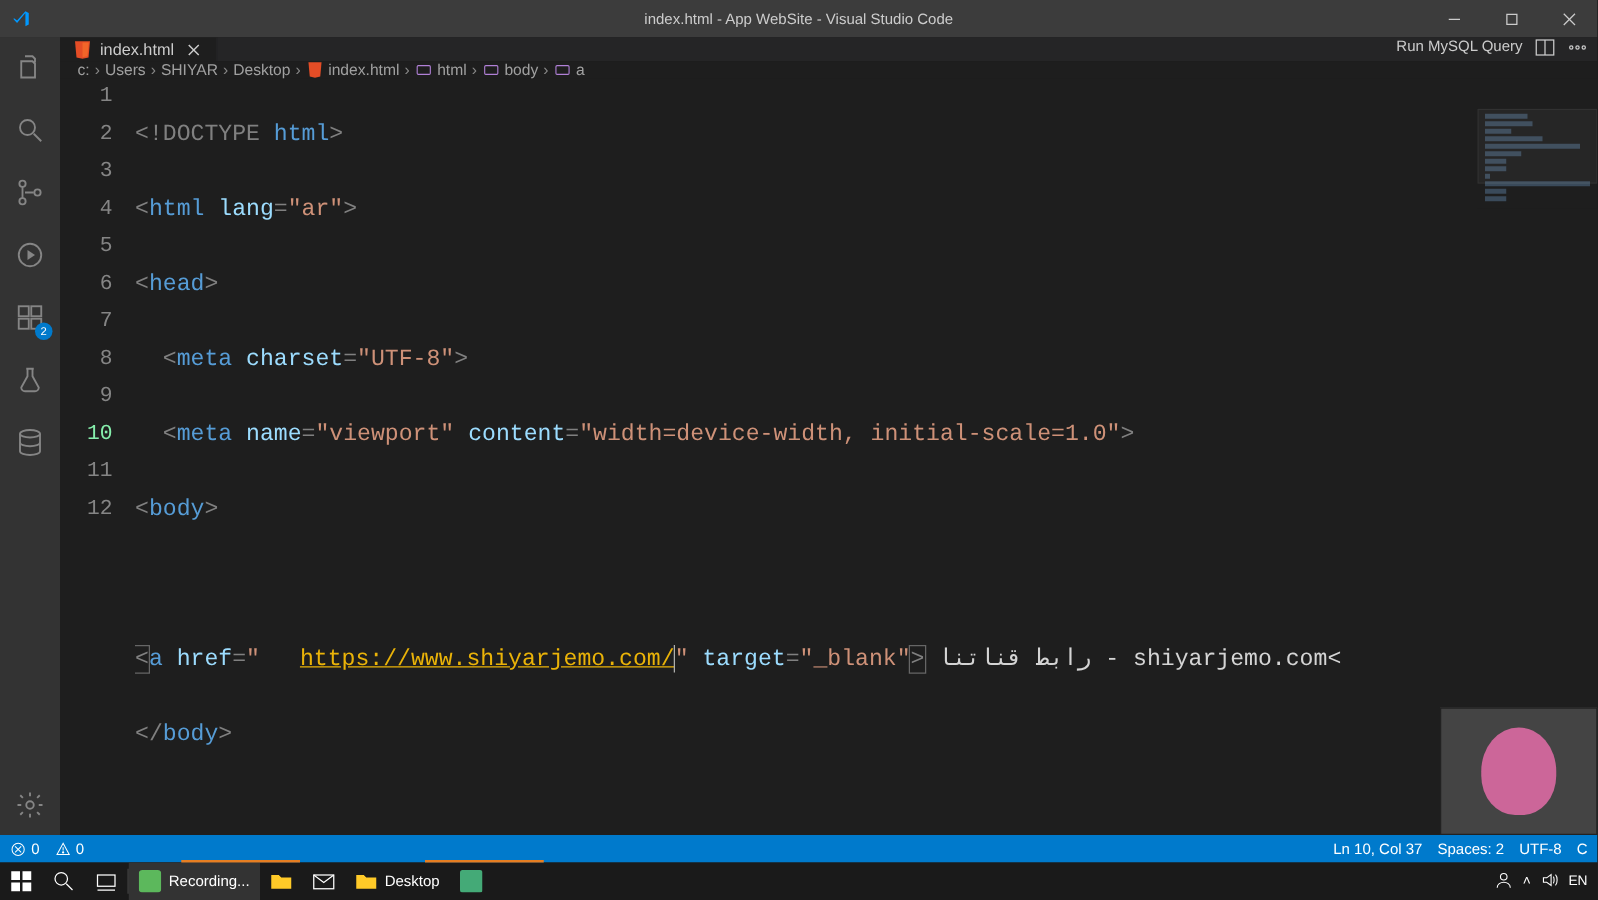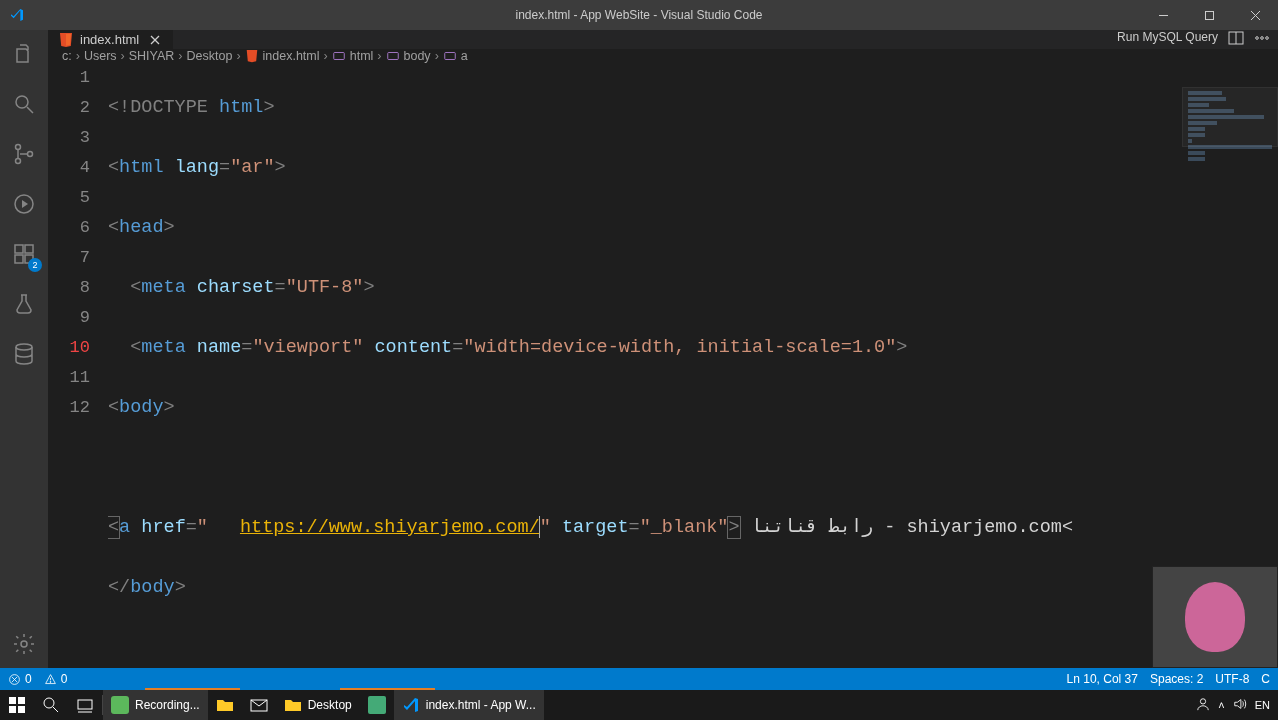--- a/index.html
+++ b/index.html
@@ -231,21 +231,21 @@
       <div class="gutter">
         <div class="line">1</div>
         <div class="line">2</div>
         <div class="line">3</div>
         <div class="line">4</div>
         <div class="line">5</div>
         <div class="line">6</div>
         <div class="line">7</div>
         <div class="line">8</div>
         <div class="line">9</div>
-        <div class="line" style="color:#ef4444">10</div>
+        <div class="line" style="color:#86efac">10</div>
         <div class="line">11</div>
         <div class="line">12</div>
       </div>
       <div class="code">
 <div class="line"><span class="p-punc">&lt;!DOCTYPE</span><span class="p-tag"> html</span><span class="p-punc">&gt;</span></div>
 <div class="line"><span class="p-punc">&lt;</span><span class="p-tag">html</span><span class="p-attr"> lang</span><span class="p-punc">=</span><span class="p-str">"ar"</span><span class="p-punc">&gt;</span></div>
 <div class="line"><span class="p-punc">&lt;</span><span class="p-tag">head</span><span class="p-punc">&gt;</span></div>
 <div class="line"><span>  </span><span class="p-punc">&lt;</span><span class="p-tag">meta</span><span class="p-attr"> charset</span><span class="p-punc">=</span><span class="p-str">"UTF-8"</span><span class="p-punc">&gt;</span></div>
 <div class="line"><span>  </span><span class="p-punc">&lt;</span><span class="p-tag">meta</span><span class="p-attr"> name</span><span class="p-punc">=</span><span class="p-str">"viewport"</span><span class="p-attr"> content</span><span class="p-punc">=</span><span class="p-str">"width=device-width, initial-scale=1.0"</span><span class="p-punc">&gt;</span></div>
 <div class="line"><span class="p-punc">&lt;</span><span class="p-tag">body</span><span class="p-punc">&gt;</span></div>
@@ -367,28 +367,20 @@
       </span>
       <span>Desktop</span>
     </div>
   <div class="task-item">
       <span class="task-icon">
         <svg viewBox="0 0 18 18">
           <rect width="18" height="18" rx="2" fill="#4a7"></rect>
         </svg>
       </span>
     </div>
-  <div class="task-item active">
-      <span class="task-icon">
-        <svg viewBox="0 0 18 18">
-          <path d="M13 2L5 11l-3-2v2l3 3 8-9zM13 2l3 1v12l-3 1z" fill="#0098ff"></path>
-        </svg>
-      </span>
-      <span>index.html - App W...</span>
-    </div>
   <div class="tray">
     <span><svg width="14" height="14" viewBox="0 0 16 16" stroke="#fff" fill="none">
           <circle cx="8" cy="5" r="3"></circle>
           <path d="M2 15c0-3 3-5 6-5s6 2 6 5"></path>
         </svg></span>
     <span>˄</span>
     <span><svg width="14" height="14" viewBox="0 0 16 16" stroke="#fff" fill="none">
           <path d="M2 6h3l4-3v10l-4-3H2z"></path>
           <path d="M11 5c1 1 1 5 0 6M13 3c2 2 2 8 0 10"></path>
         </svg></span>

